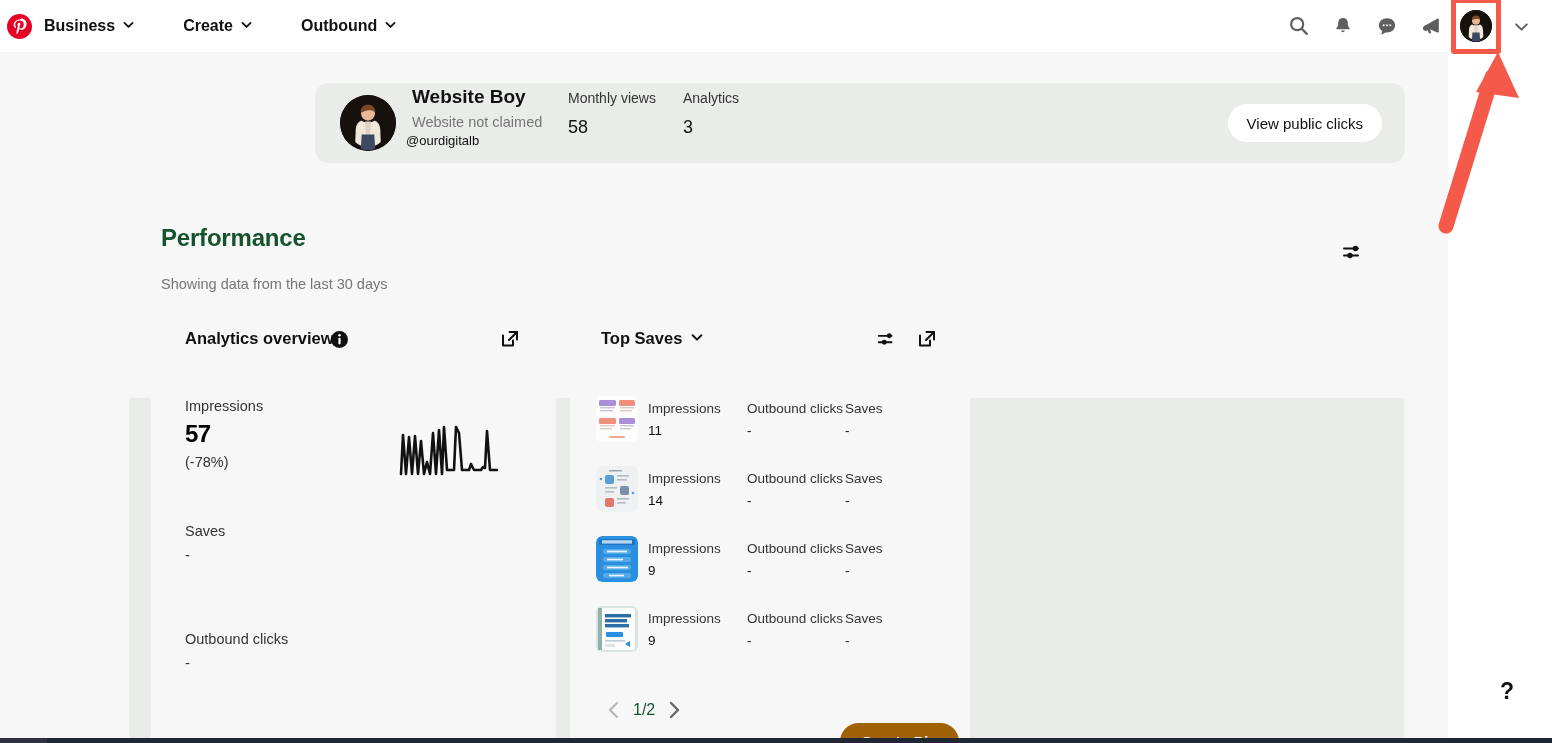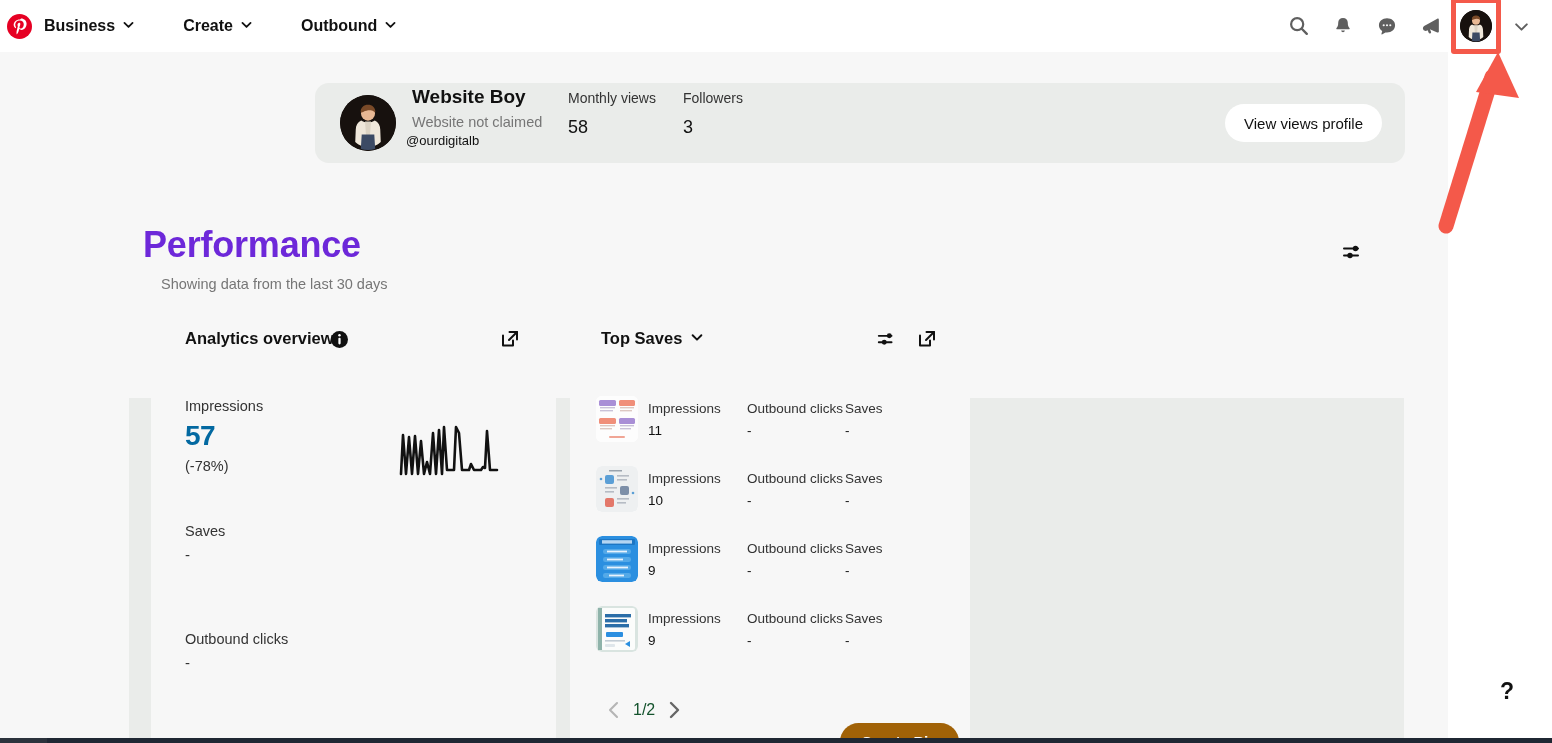--- a/index.html
+++ b/index.html
@@ -59,21 +59,21 @@
   .stat-value { font-size: 18px; color: #111111; margin-top: 11px; }
   .view-profile {
     position: absolute; right: 23px; top: 21px; height: 38px;
     padding: 0 19px; border-radius: 19px; background: #ffffff;
     display: flex; align-items: center; font-size: 15px; color: #111111;
     cursor: pointer; border: none;
     font-family: "Liberation Sans", sans-serif;
   }
 
   
-  .perf-title { position: absolute; left: 143px; top: 224px; font-size: 36px; font-weight: bold; color: #6d28d9; letter-spacing: -0.2px; }
+  .perf-title { position: absolute; left: 161px; top: 224px; font-size: 24px; font-weight: bold; color: #14532d; letter-spacing: -0.2px; }
   .perf-sub { position: absolute; left: 161px; top: 264px; font-size: 14.5px; color: #767676; margin-top: 12px; }
   .perf-filter { position: absolute; left: 1338px; top: 237px; width: 30px; height: 30px; display: flex; align-items: center; justify-content: center; cursor: pointer; }
 
   
   .card { position: absolute; background: #f7f7f7; }
 
   .card-left   { left: 151px; top: 398px; width: 405px; height: 345px; }
   .card-mid    { left: 570px; top: 398px; width: 400px; height: 345px; }
   .card-right  { left: 964px; top: 398px; width: 440px; height: 345px; background: #eaecea; }
 
@@ -83,21 +83,21 @@
   .info-dot { position: absolute; left: 331px; top: 331px; width: 17px; height: 17px; cursor: pointer; }
   .ov-ext { position: absolute; left: 499px; top: 328px; width: 22px; height: 22px; cursor: pointer; }
 
   .tp-title { position: absolute; left: 601px; top: 329px; font-size: 16.5px; font-weight: bold; color: #111111; display: flex; align-items: center; gap: 8px; cursor: pointer; }
   .tp-filter { position: absolute; left: 876px; top: 328px; width: 22px; height: 22px; cursor: pointer; }
   .tp-ext { position: absolute; left: 916px; top: 328px; width: 22px; height: 22px; cursor: pointer; }
 
   
   .metric { position: absolute; left: 185px; }
   .m-label { font-size: 14.5px; color: #333333; }
-  .m-big { font-size: 28px; font-weight: bold; color: #0369a1; margin-top: 6px; letter-spacing: -0.5px; }
+  .m-big { font-size: 24px; font-weight: bold; color: #000000; margin-top: 6px; letter-spacing: -0.5px; }
   .m-delta { font-size: 14.5px; color: #333333; margin-top: 6px; }
   .m-dash { font-size: 15px; color: #333333; margin-top: 7px; }
   .spark { position: absolute; left: 399px; top: 425px; }
 
   
   .pin-row { position: absolute; left: 596px; width: 360px; height: 48px; cursor: pointer; }
   .pin-thumb { position: absolute; left: 0; top: 0; width: 42px; height: 46px; border-radius: 6px; overflow: hidden; background: #ffffff; }
   .pin-col { position: absolute; top: 5px; }
   .pin-col .k { font-size: 13.5px; color: #333333; }
   .pin-col .v { font-size: 13.5px; color: #111111; margin-top: 7px; }
@@ -232,25 +232,25 @@
     </div>
     <div class="p-name">Website Boy</div>
     <div class="p-sub">Website not claimed</div>
     <div class="p-handle">@ourdigitalb</div>
 
     <div class="stat" style="left:253px;">
       <div class="stat-label">Monthly views</div>
       <div class="stat-value">58</div>
     </div>
     <div class="stat" style="left:368px;">
-      <div class="stat-label">Followers</div>
+      <div class="stat-label">Analytics</div>
       <div class="stat-value">3</div>
     </div>
 
-    <button class="view-profile">View views profile</button>
+    <button class="view-profile">View public clicks</button>
   </div>
 
   <div class="perf-title">Performance</div>
   <div class="perf-sub">Showing data from the last 30 days</div>
   <div class="perf-filter">
     <svg width="24" height="24" viewBox="0 0 24 24">
       <path d="M3 8.5h14M3 15.5h14" stroke="#111" stroke-width="2" stroke-linecap="round"></path>
       <circle cx="14.5" cy="8.5" r="2.7" fill="#111"></circle>
       <circle cx="9" cy="15.5" r="2.7" fill="#111"></circle>
     </svg>
@@ -366,21 +366,21 @@
         <rect x="24" y="20" width="9" height="9" rx="2" fill="#7d8fa8"></rect>
         <rect x="9" y="32" width="9" height="9" rx="2" fill="#e3786a"></rect>
         <rect x="21" y="32" width="12" height="1.6" fill="#b6bcc4"></rect>
           <rect x="21" y="36" width="9" height="1.6" fill="#b6bcc4"></rect>
         <circle cx="5" cy="13" r="1.3" fill="#5b9fd6"></circle>
           <circle cx="37" cy="27" r="1.3" fill="#5b9fd6"></circle>
       </svg>
     </div>
     <div class="pin-col c-imp">
       <div class="k">Impressions</div>
-      <div class="v">10</div>
+      <div class="v">14</div>
     </div>
     <div class="pin-col c-out">
       <div class="k">Outbound clicks</div>
       <div class="v">-</div>
     </div>
     <div class="pin-col c-sav">
       <div class="k">Saves</div>
       <div class="v">-</div>
     </div>
   </div>

